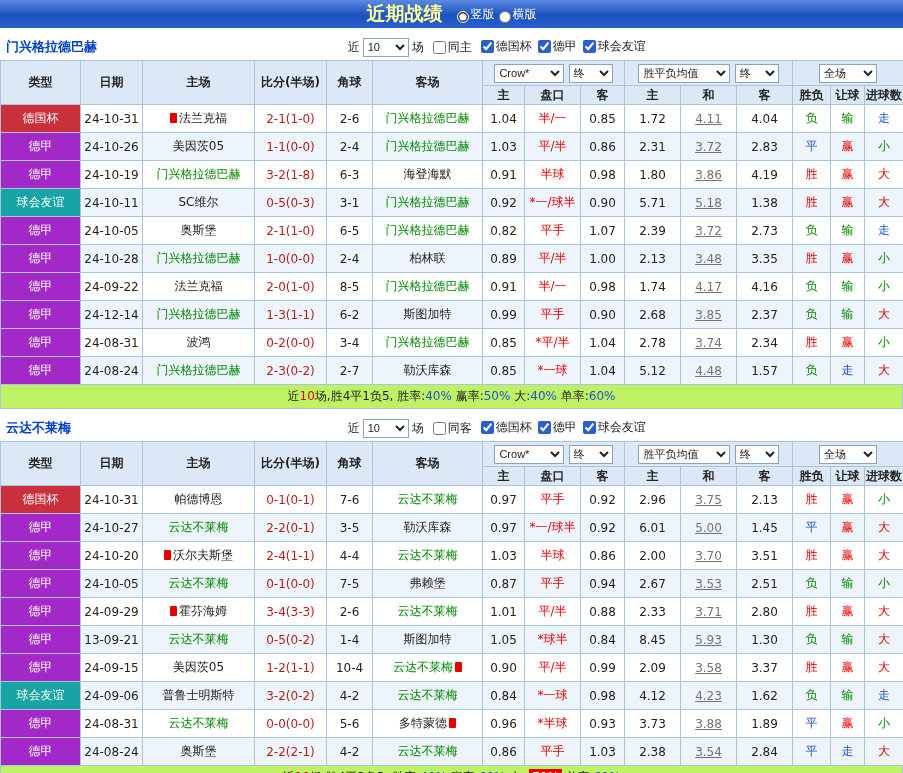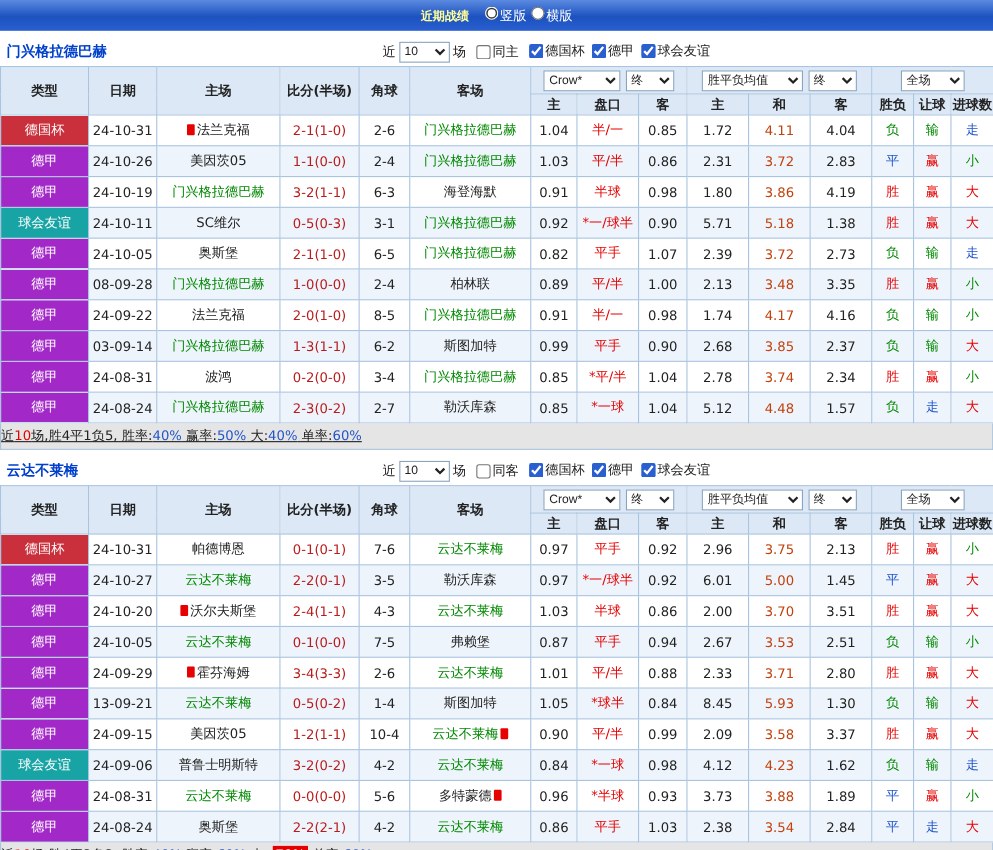--- a/index.html
+++ b/index.html
@@ -14,22 +14,22 @@
   
   .topbar {
     height: 28px;
     background: linear-gradient(180deg, #5b8ae0 0%, #1c51bf 55%, #2a5fd0 100%);
     display: flex;
     align-items: center;
     justify-content: center;
     gap: 4px;
     color: #fff;
   }
-  .topbar-title { font-weight: bold; color: #ffff99; font-size: 11px; margin-right: 10px; }
-  .radio-opt { display: inline-flex; align-items: flex-start; gap: 2px; color: #fff; cursor: default; }
+  .topbar-title { font-weight: bold; color: #ffff99; font-size: 19px; margin-right: 10px; }
+  .radio-opt { display: inline-flex; align-items: flex-end; gap: 2px; color: #fff; cursor: default; }
   .radio-opt input { margin: 0; width: 12px; height: 12px; accent-color:#ffffff; }
   
   .section { margin-top: 6px; }
   .filter-bar { position: relative; height: 26px; display: flex; align-items: center; }
   .team-title { color: #0040cc; font-weight: bold; font-size: 13px; padding-left: 6px; }
   .filter-controls {
     position: absolute; left: 55%; transform: translateX(-50%);
     display: inline-flex; align-items: center; gap: 3px; white-space: nowrap;
   }
   .sel { font-size: 11px; height: 19px; border: 1px solid #8aa4c0; background: #fff; color:#222; }
@@ -50,34 +50,34 @@
   .stats thead tr.h1 th { height: 25px; }
   .selcell { font-weight: normal; }
   .stats td { height: 28px; font-size: 12px; background: #fff; }
   .stats tbody tr:nth-child(even) td { background: #eef4fb; }
   td.t-cup      { background: #c9303c !important; color: #fff !important; }
   td.t-league   { background: #a228c8 !important; color: #fff !important; }
   td.t-friendly { background: #18a4a4 !important; color: #fff !important; }
   .team-cell.subject { color: #008800; }
   .score-cell    { color: #b91c1c; }
   .handicap-cell { color: #e60000; margin-left: 20px; }
-  .draw-odds     { color: #c2410c; }
+  .draw-odds     { color: #737373; text-decoration: underline; }
   .c-red   { color: #e60000; }
   .c-green { color: #008800; }
   .c-blue  { color: #2255cc; }
   .hl-red  { background: #e60000; color: #fff; padding: 1px 3px; }
   .red-card {
     display: inline-block; width: 7px; height: 10px;
     background: #e60000; border-radius: 1px;
     vertical-align: middle; margin: 0 2px 2px 0;
   }
   .team-cell span.post-badge { margin: 0 0 2px 2px; }
   .summary {
-    height: 24px; line-height: 23px; text-align: left;
-    border: 1px solid #a9c4e0; border-top: none; font-size: 12px; background: #e5e5e5; text-decoration: underline;
+    height: 24px; line-height: 23px; text-align: center;
+    border: 1px solid #a9c4e0; border-top: none; font-size: 12px; background: #bef264;
   }
 </style>
 </head>
 <body>
 
 <div class="topbar">
   <span class="topbar-title">近期战绩</span>
   <label class="radio-opt">
     <input type="radio" name="layout" checked="" style="">
     <span>竖版</span>
@@ -194,21 +194,21 @@
             <td class="draw-odds">3.72</td>
             <td>2.83</td>
             <td class="c-blue">平</td>
             <td class="c-red">赢</td>
             <td class="c-green">小</td>
           </tr>
           <tr>
             <td class="t-league">德甲</td>
             <td>24-10-19</td>
             <td class="team-cell subject"><span>门兴格拉德巴赫</span></td>
-            <td class="score-cell">3-2(1-1)</td>
+            <td class="score-cell">3-2(1-8)</td>
             <td>6-3</td>
             <td class="team-cell"><span>海登海默</span></td>
             <td>0.91</td>
             <td class="handicap-cell">半球</td>
             <td>0.98</td>
             <td>1.80</td>
             <td class="draw-odds">3.86</td>
             <td>4.19</td>
             <td class="c-red">胜</td>
             <td class="c-red">赢</td>
@@ -243,21 +243,21 @@
             <td>1.07</td>
             <td>2.39</td>
             <td class="draw-odds">3.72</td>
             <td>2.73</td>
             <td class="c-green">负</td>
             <td class="c-green">输</td>
             <td class="c-blue">走</td>
           </tr>
           <tr>
             <td class="t-league">德甲</td>
-            <td>08-09-28</td>
+            <td>24-10-28</td>
             <td class="team-cell subject"><span>门兴格拉德巴赫</span></td>
             <td class="score-cell">1-0(0-0)</td>
             <td>2-4</td>
             <td class="team-cell"><span>柏林联</span></td>
             <td>0.89</td>
             <td class="handicap-cell">平/半</td>
             <td>1.00</td>
             <td>2.13</td>
             <td class="draw-odds">3.48</td>
             <td>3.35</td>
@@ -277,21 +277,21 @@
             <td>0.98</td>
             <td>1.74</td>
             <td class="draw-odds">4.17</td>
             <td>4.16</td>
             <td class="c-green">负</td>
             <td class="c-green">输</td>
             <td class="c-green">小</td>
           </tr>
           <tr>
             <td class="t-league">德甲</td>
-            <td>03-09-14</td>
+            <td>24-12-14</td>
             <td class="team-cell subject"><span>门兴格拉德巴赫</span></td>
             <td class="score-cell">1-3(1-1)</td>
             <td>6-2</td>
             <td class="team-cell"><span>斯图加特</span></td>
             <td>0.99</td>
             <td class="handicap-cell">平手</td>
             <td>0.90</td>
             <td>2.68</td>
             <td class="draw-odds">3.85</td>
             <td>2.37</td>
@@ -444,21 +444,21 @@
             <td>1.45</td>
             <td class="c-blue">平</td>
             <td class="c-red">赢</td>
             <td class="c-red">大</td>
           </tr>
           <tr>
             <td class="t-league">德甲</td>
             <td>24-10-20</td>
             <td class="team-cell"><span class="red-card"></span><span>沃尔夫斯堡</span></td>
             <td class="score-cell">2-4(1-1)</td>
-            <td>4-3</td>
+            <td>4-4</td>
             <td class="team-cell subject"><span>云达不莱梅</span></td>
             <td>1.03</td>
             <td class="handicap-cell">半球</td>
             <td>0.86</td>
             <td>2.00</td>
             <td class="draw-odds">3.70</td>
             <td>3.51</td>
             <td class="c-red">胜</td>
             <td class="c-red">赢</td>
             <td class="c-red">大</td>

